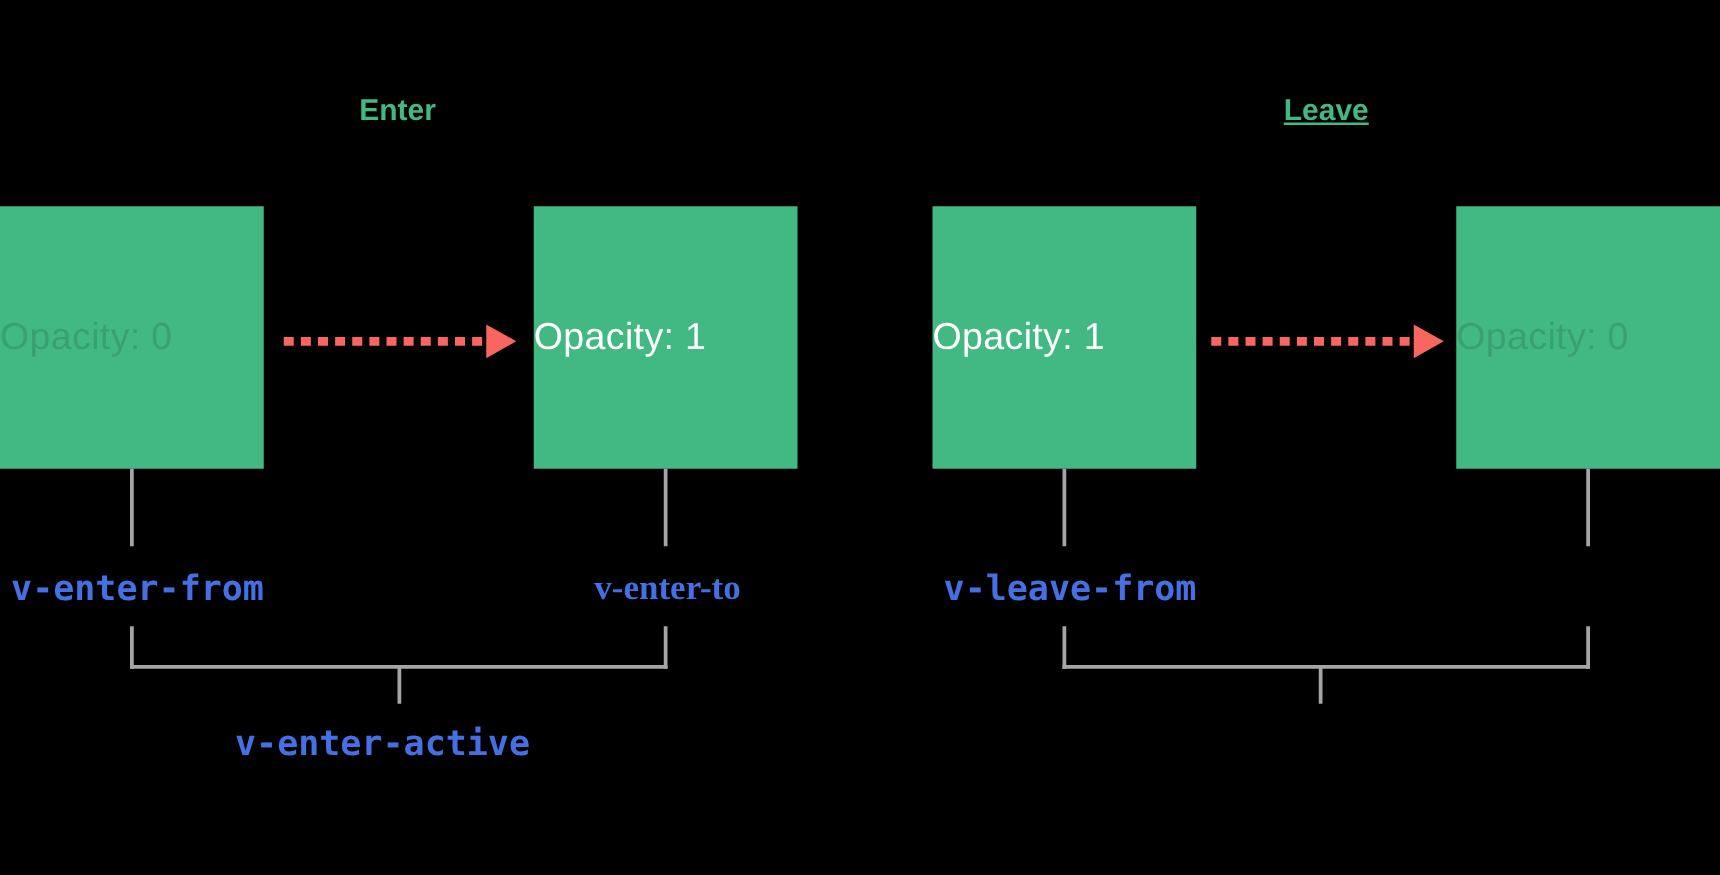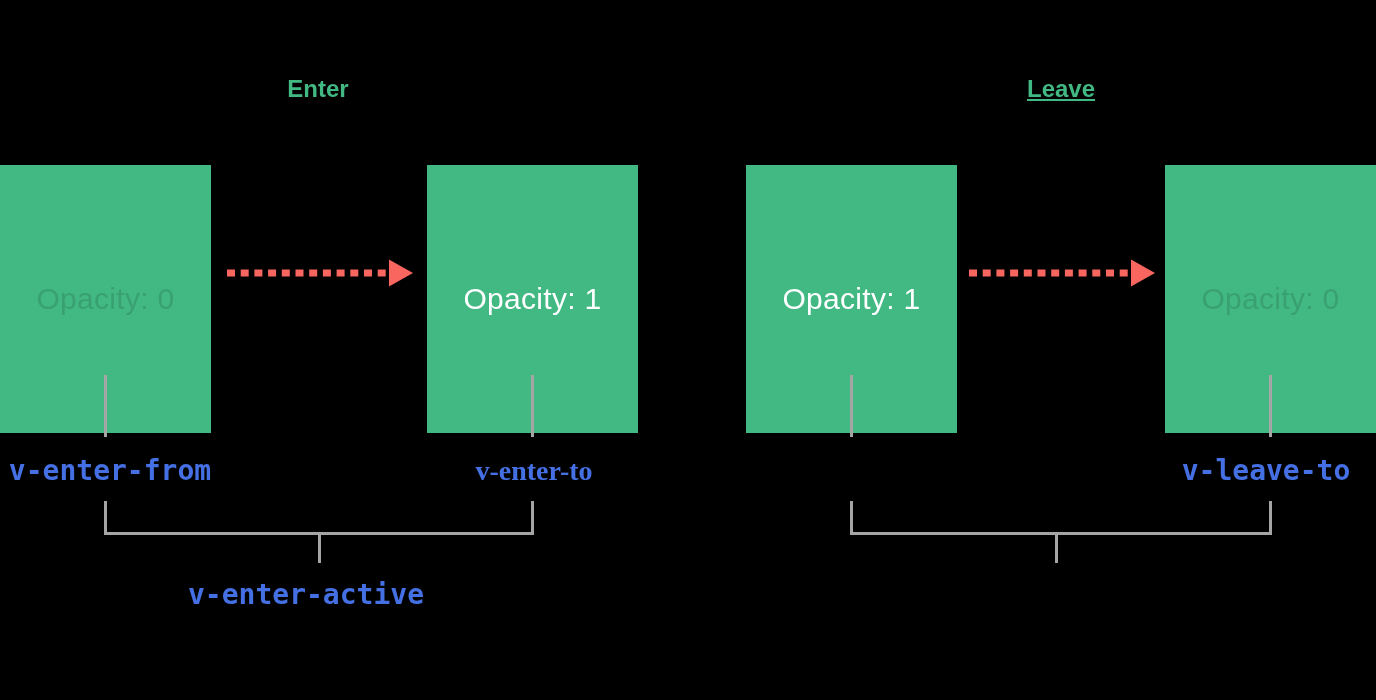--- a/index.html
+++ b/index.html
@@ -16,23 +16,23 @@
   .section-title{
     position:absolute;top:67px;transform:translateX(-50%);
     font-size:24px;font-weight:700;line-height:44px;
     color:var(--c-green,#42b883);
   }
   #title-enter{left:318px;}
   #title-leave{left:1061px;text-decoration:underline;}
 
   
   .box{
-    position:absolute;top:165px;width:211px;height:268px;
+    position:absolute;top:165px;width:211px;height:210px;
     background:var(--c-green,#42b883);
-    display:flex;align-items:center;justify-content:center;
+    display:flex;align-items:center;justify-content:flex-start;
   }
   .box .box-label{
     font-size:30px;font-weight:400;color:var(--c-white,#ffffff);
     letter-spacing:.3px;
   }
   .box.faded .box-label{color:rgba(0,0,0,0.13);}
   #box-enter-from{left:0;}
   #box-enter-to{left:427px;}
   #box-leave-from{left:746px;}
   #box-leave-to{left:1165px;}
@@ -126,21 +126,21 @@
     <polygon points="163,4.5 187,18 163,31.5" fill="currentColor"></polygon>
   </svg>
 
   <div class="box faded" id="box-leave-to">
     <span class="box-label">Opacity: 0</span>
   </div>
 
   <div class="vline drop" id="line-leave-from"></div>
   <div class="vline drop" id="line-leave-to"></div>
 
-  <div class="code-label row1" id="lbl-leave-to">v-leave-to</div>
+  <div class="code-label row1" id="lbl-leave-from">v-leave-from</div>
 
   <div class="vline b-v" id="bv-leave-l"></div>
   <div class="vline b-v" id="bv-leave-r"></div>
   <div class="b-h" id="bh-leave"></div>
   <div class="vline b-stem" id="stem-leave"></div>
 
 
 </div>
 
 </body></html>

